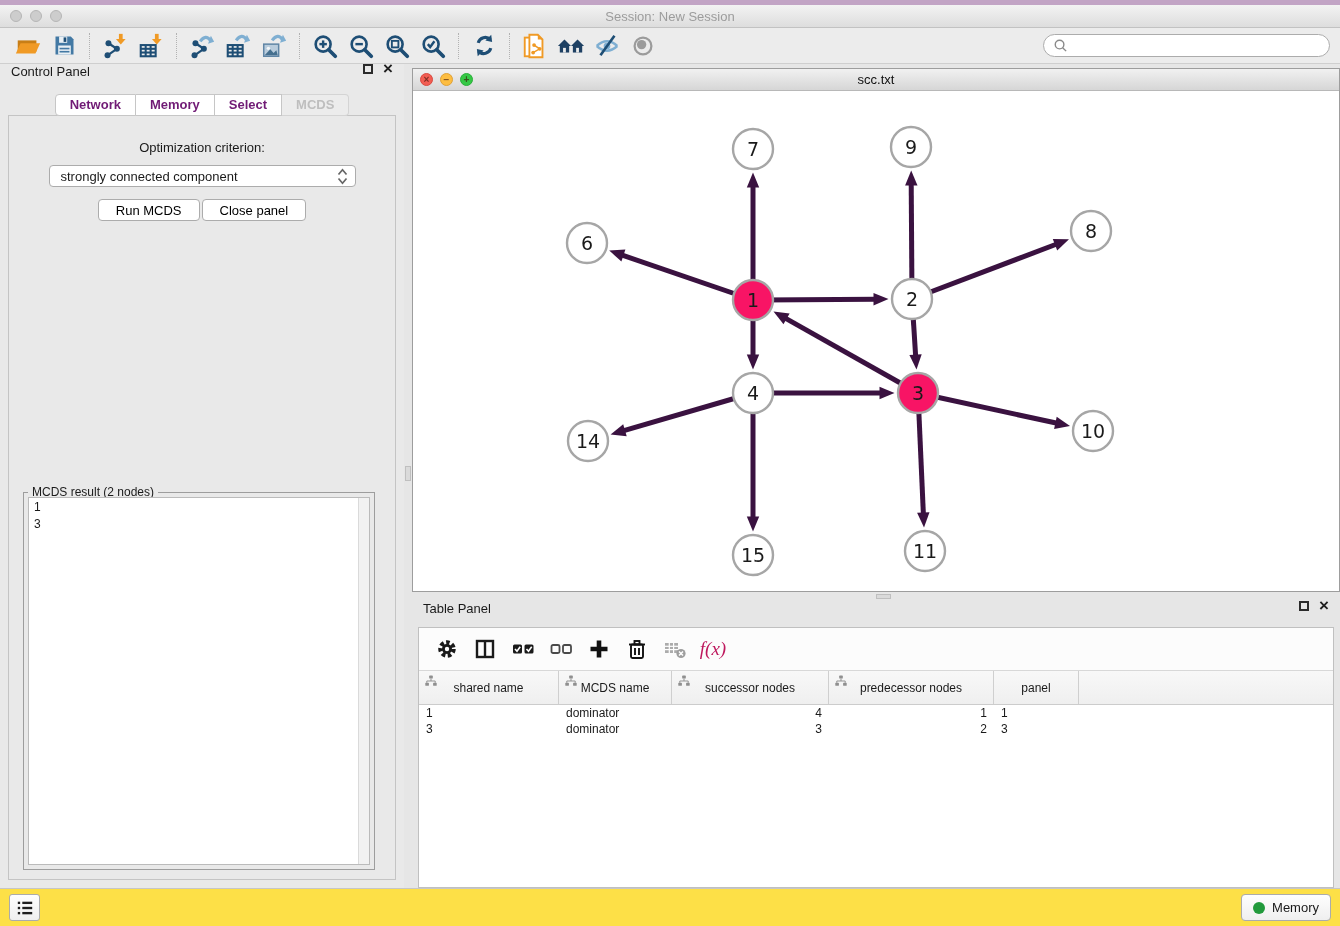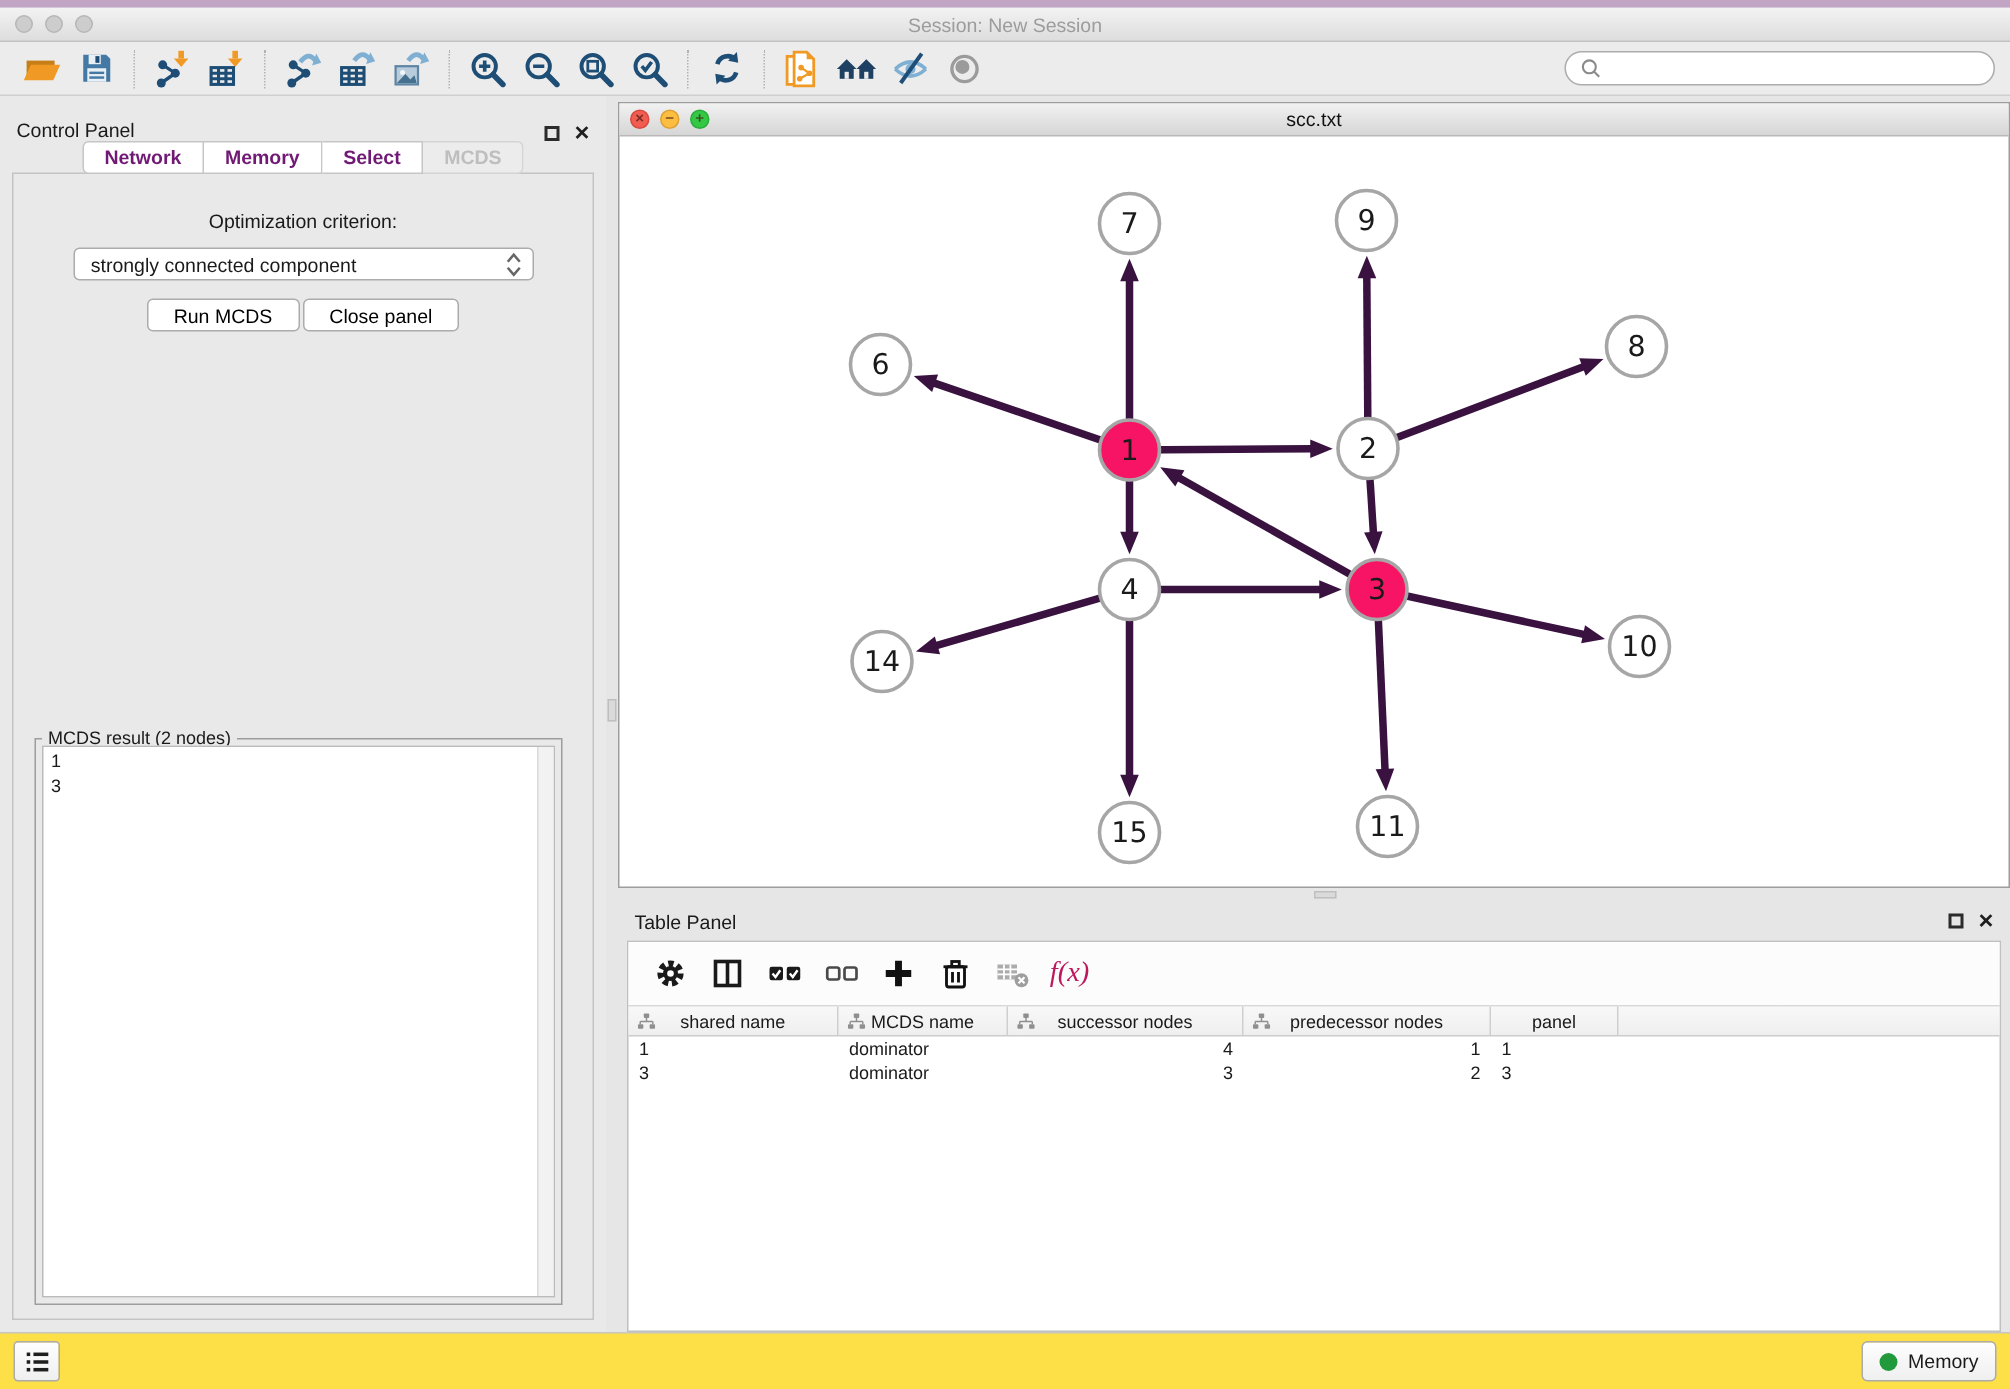--- a/index.html
+++ b/index.html
@@ -22,21 +22,21 @@
   .search-box { margin-left:auto; width:287px; height:23px; background:#FFF; border:1px solid #ACACAC;
                 border-radius:12px; display:flex; align-items:center; padding:0 9px; }
   .search-box input { border:none; outline:none; flex:1; margin-left:6px; font-size:12px; background:transparent;
                       font-family:"Liberation Sans", sans-serif; }
 
   
   .main { display:flex; height:824px; }
 
   
   .control-panel { width:404px; background:#E9E9E9; display:flex; flex-direction:column; }
-  .panel-header { height:30px; display:flex; align-items:flex-end; padding:0 11px; font-size:13px; }
+  .panel-header { height:30px; display:flex; align-items:flex-start; padding:0 11px; font-size:13px; }
   .hdr-icons { margin-left:auto; display:flex; gap:10px; align-items:center; }
   .float-icon { width:10px; height:10px; border:2px solid #2B2B2B; }
   .close-icon { font-size:17px; font-weight:800; color:#1E1E1E; line-height:10px; }
   .cp-tabs { display:flex; justify-content:center; position:relative; z-index:2; }
   .tab { height:22px; line-height:20px; padding:0 14px; background:#FFF; border:1px solid #C6C6C6;
          border-left:none; font-size:13px; font-weight:700; color:#701a75; }
   .tab:first-child { border-left:1px solid #C6C6C6; border-radius:4px 0 0 4px; }
   .tab:last-child { border-radius:0 4px 4px 0; }
   .tab.selected { background:#ECECEC; color:#BEBEBE; border-color:#D4D4D4; }
   .cp-body { flex:1; margin:-1px 8px 8px; border:1px solid #C4C4C4; background:#E9E9E9;
@@ -71,26 +71,26 @@
   .nw-green { background:#35C845; border:1px solid #2AAE3A; }
   .nw-title { position:absolute; left:0; right:0; text-align:center; font-size:13px; color:#101010; }
   .nw-canvas { flex:1; }
 
   .h-splitter { height:9px; position:relative; }
   .h-splitter .handle { position:absolute; left:50%; top:2px; width:15px; height:5px;
                         background:#DADADA; border:1px solid #BFBFBF; }
 
   
   .table-panel { flex:1; display:flex; flex-direction:column; }
-  .tp-header { height:26px; display:flex; align-items:center; padding:0 11px; font-size:13px; }
+  .tp-header { height:26px; display:flex; align-items:flex-start; padding:0 11px; font-size:13px; }
   .tp-box { flex:1; margin:0 6px; border:1px solid #C0C0C0; background:#FFF; display:flex; flex-direction:column; }
   .tp-toolbar { height:42px; display:flex; align-items:center; padding:0 12px; background:#FCFCFC; }
   .tp-tbtn { width:32px; height:28px; display:flex; align-items:center; justify-content:center; margin-right:6px; }
   .fx-label { font-family:"Liberation Serif", serif; font-style:italic; font-size:19px; color:#be185d; }
-  .tp-table-header { display:flex; height:21px; background:linear-gradient(#F8F8F8,#EFEFEF);
+  .tp-table-header { display:flex; height:35px; background:linear-gradient(#F8F8F8,#EFEFEF);
                      border-top:1px solid #D8D8D8; border-bottom:1px solid #CCCCCC; font-size:12px; }
   .th-cell { position:relative; display:flex; align-items:center; justify-content:center;
              border-right:1px solid #CFCFCF; }
   .th-cell .col-icon { position:absolute; left:6px; top:4px; }
   .tp-row { display:flex; height:16px; font-size:12px; align-items:center; }
   .td { padding:0 7px; overflow:hidden; white-space:nowrap; }
   .al { text-align:left; } .ar { text-align:right; }
   .tp-tabs { display:flex; justify-content:center; margin:6px 0 7px; }
 
   

